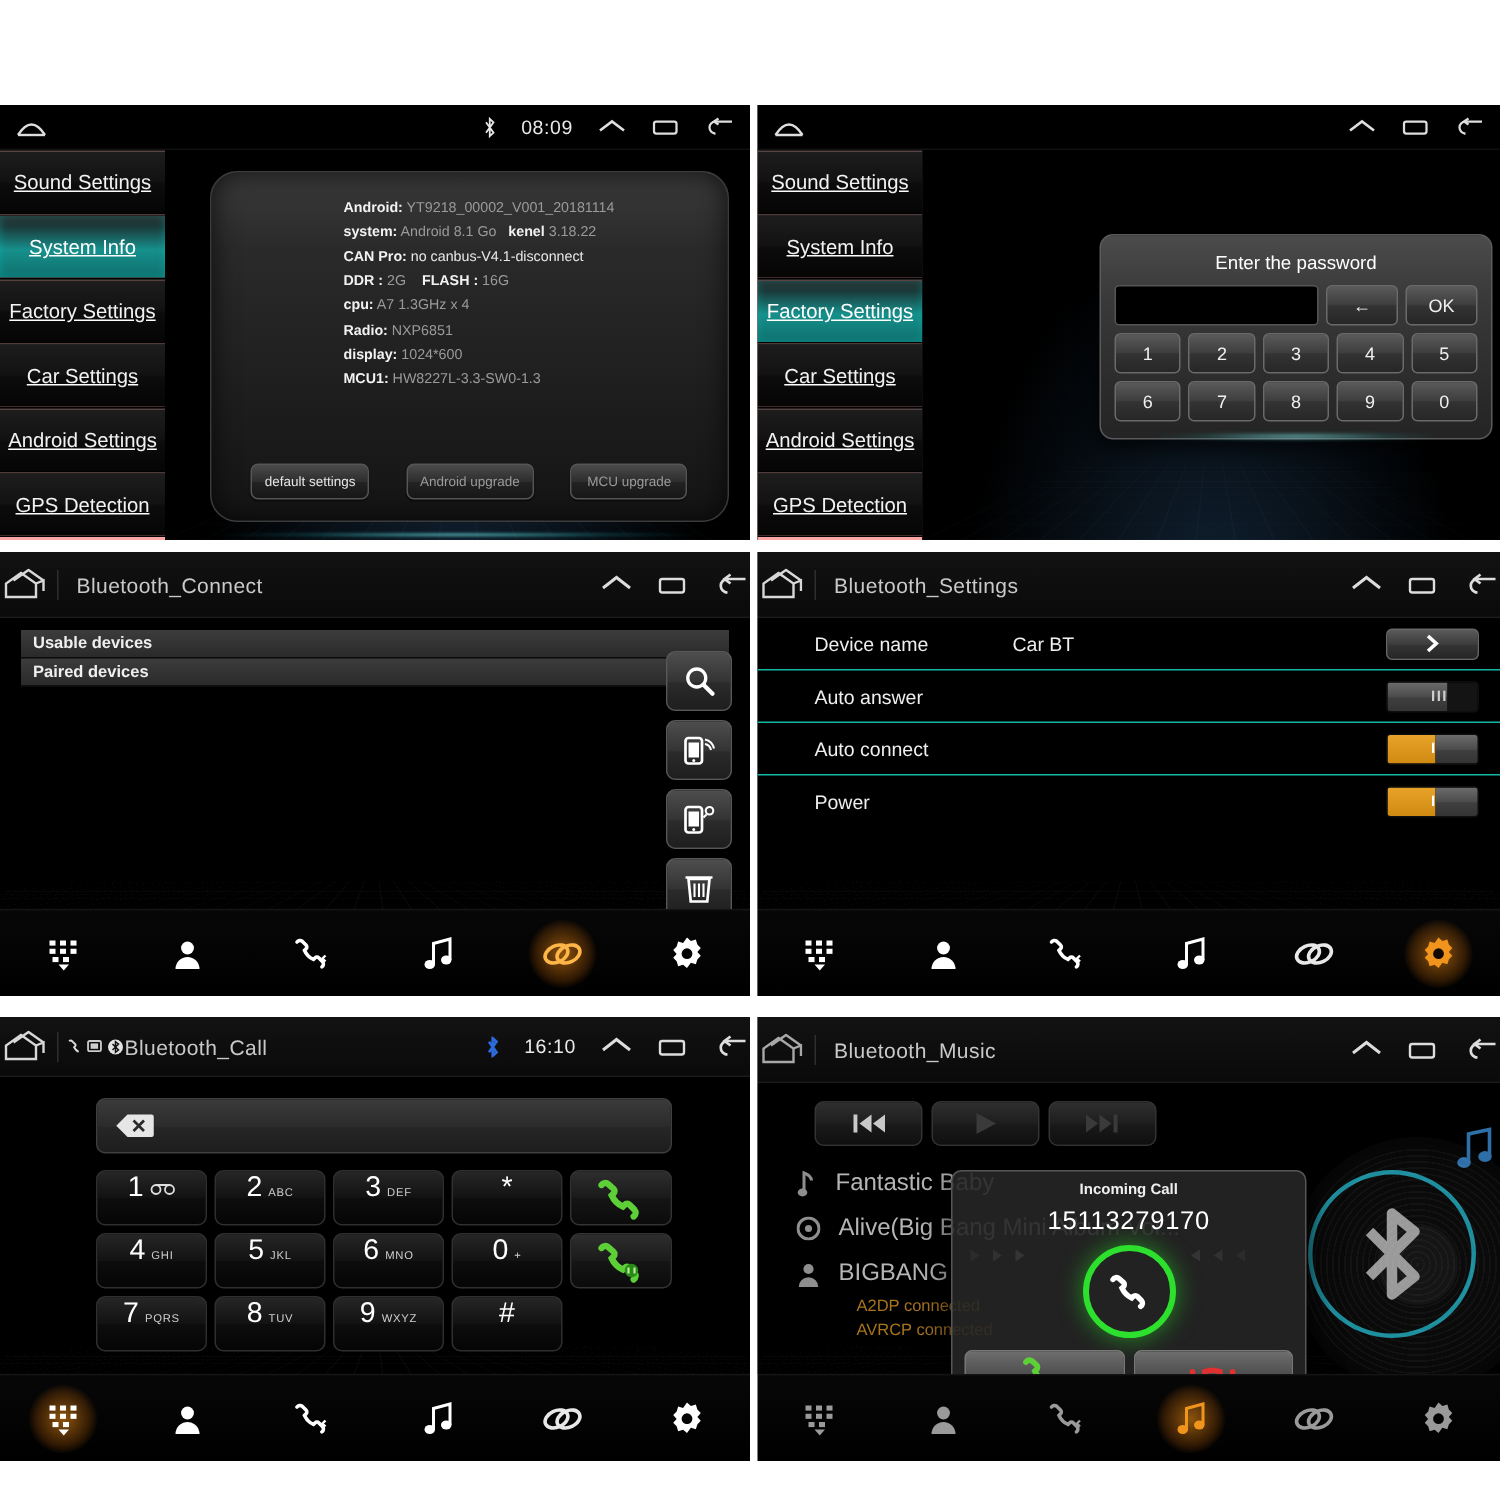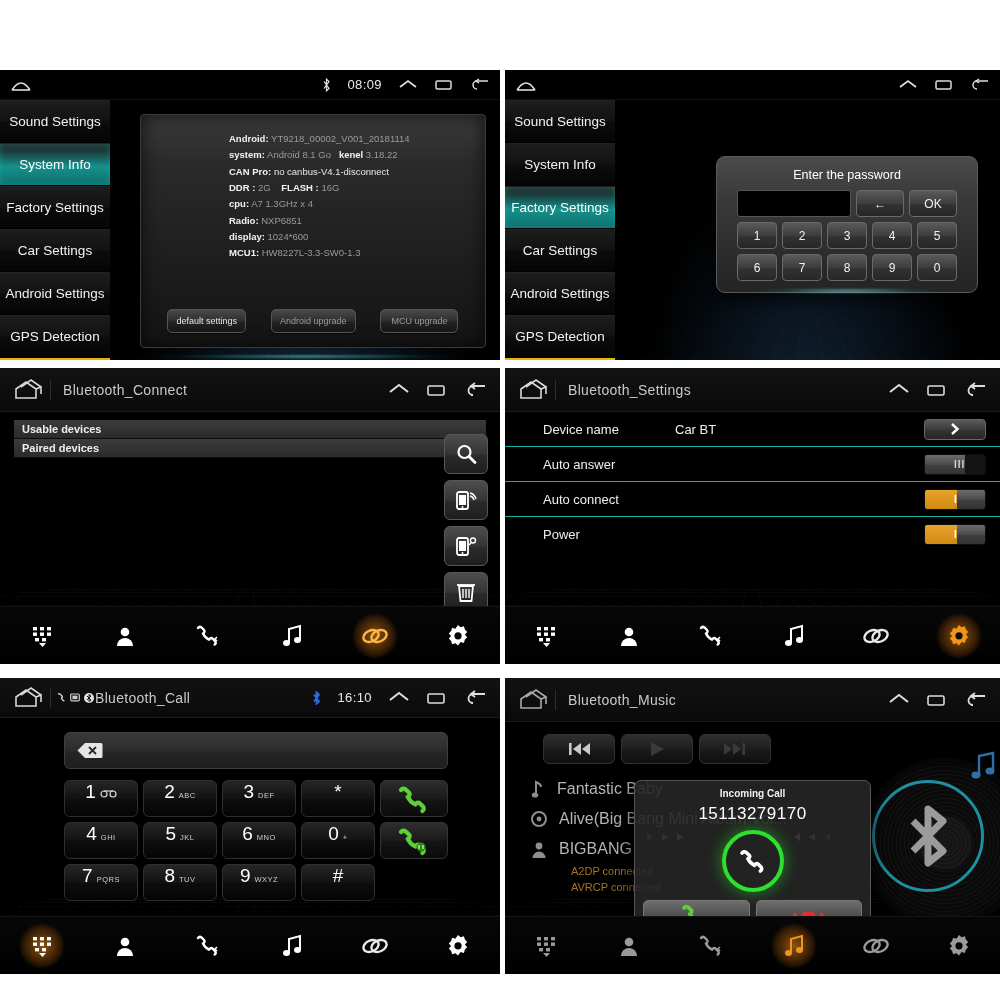--- a/index.html
+++ b/index.html
@@ -22,21 +22,21 @@
   .sb-time{ font-size:13px; color:#e9e9e9; letter-spacing:.4px; }
   .sb-title{ font-size:14px; color:#c9c9c9; margin-left:12px; letter-spacing:.3px; }
   .divider-v{ width:1px; height:20px; background:#2e2e2e; margin-left:8px; }
 
   svg{ display:block; }
   .ico{ display:inline-flex; align-items:center; justify-content:center; }
 
   
   .settings-body{ position:absolute; left:0; top:30px; right:0; bottom:0; display:flex;
      background:#050505; }
-  .side{ width:110px; flex:0 0 110px; background:#eab308; }
+  .side{ width:110px; flex:0 0 110px; background:#fca5a5;text-decoration:underline; }
   .side-item{
     height:43px; display:flex; align-items:center; justify-content:center;
     font-size:13.5px; color:#f2f2f2;
     background:linear-gradient(to bottom,#1d1d1d 0%,#121212 48%,#0c0c0c 52%,#050505 100%);
     border-bottom:1px solid #000; border-top:1px solid #232323;
   }
   .side-item.sel{
     background:linear-gradient(to bottom,#2b2b2b 0%,#1b3b3b 18%,#16908c 55%,#0f6f6c 100%);
     color:#fff; box-shadow:0 0 6px rgba(0,200,200,.35) inset;
   }
@@ -44,21 +44,21 @@
       radial-gradient(ellipse at 50% 120%, #123 0%, #000 60%),
       #000; overflow:hidden; }
   .persp{ position:absolute; left:0; right:0; bottom:0; height:70%; opacity:.35;
     background:
       repeating-linear-gradient(90deg, rgba(120,160,180,.10) 0 1px, transparent 1px 26px),
       repeating-linear-gradient(0deg, rgba(120,160,180,.06) 0 1px, transparent 1px 18px);
     transform: perspective(120px) rotateX(52deg); transform-origin: 50% 100%;
   }
   .info-card{
     position:absolute; left:30px; top:14px; right:14px; bottom:12px;
-    border-radius:4px;
+    border-radius:18px;
     background:linear-gradient(to bottom,#3a3a3a 0%, #2a2a2a 22%, #1c1c1c 70%, #141414 100%);
     border:1px solid #3b3b3b; box-shadow:0 0 18px rgba(0,0,0,.7) inset;
     padding:18px 0 0 0;
   }
   .info-line{ font-size:9.5px; margin:0 0 3.5px 88px; color:#9a9a9a; line-height:1.35; }
   .info-line b{ color:#f2f2f2; font-weight:700; }
   .btnrow{ position:absolute; left:0; right:0; bottom:14px; display:flex; justify-content:space-around; padding:0 14px; }
   .gbtn{
     min-width:78px; height:24px; border-radius:5px; display:flex; align-items:center; justify-content:center;
     font-size:9px; color:#e6e6e6;
@@ -66,22 +66,22 @@
     border:1px solid #555; box-shadow:0 1px 1px rgba(0,0,0,.6);
     padding:0 8px; white-space:nowrap;
   }
   .gbtn.dim{ color:#9b9b9b; }
   .glowline{ position:absolute; left:8%; right:8%; bottom:2px; height:3px;
     background:radial-gradient(ellipse at 50% 50%, #7fe8e8 0%, rgba(30,200,200,.25) 45%, transparent 72%);
     filter:blur(1px); }
 
   
   .pw-dialog{
-    position:absolute; left:101px; top:56px; width:262px;
-    border-radius:9px; padding:8px 20px 11px;
+    position:absolute; left:118px; top:56px; width:262px;
+    border-radius:9px; padding:8px 9px 11px;
     background:linear-gradient(to bottom,#4b4b4b 0%,#3a3a3a 30%,#2b2b2b 75%,#242424 100%);
     border:1px solid #5b5b5b; box-shadow:0 4px 14px rgba(0,0,0,.8);
   }
   .pw-title{ text-align:center; font-size:12.5px; color:#fff; margin:3px 0 8px; }
   .pw-row1{ display:flex; gap:5px; margin-bottom:5px; }
   .pw-field{ flex:1; height:27px; background:#000; border:1px solid #555; border-radius:3px; }
   .kbtn{
     height:27px; border-radius:4px; display:flex; align-items:center; justify-content:center;
     font-size:12px; color:#f0f0f0;
     background:linear-gradient(to bottom,#5a5a5a,#3d3d3d 50%,#333 51%,#272727);
@@ -90,21 +90,21 @@
   .kbtn.w48{ width:48px; }
   .pw-grid{ display:grid; grid-template-columns:repeat(5,1fr); gap:5px; }
   .pw-glow{ position:absolute; left:14%; right:14%; bottom:-1px; height:4px;
     background:radial-gradient(ellipse at 50% 50%, #8ff0f0 0%, rgba(40,200,200,.2) 50%, transparent 75%);
     filter:blur(1.5px); }
 
   
   .bt-top{
     position:absolute; left:0; top:0; width:100%; height:44px;
     background:linear-gradient(to bottom,#121212,#0a0a0a);
-    display:flex; align-items:center; padding:0 12px; border-bottom:1px solid #1c1c1c;
+    display:flex; align-items:center; padding:0 0; border-bottom:1px solid #1c1c1c;
   }
   .bt-body{ position:absolute; left:0; top:44px; right:0; bottom:58px; overflow:hidden;
     background:#000; }
   .floorgrid{ position:absolute; left:-40%; right:-40%; bottom:-10px; height:150px; opacity:.5;
     background:
       repeating-linear-gradient(90deg, rgba(150,170,190,.13) 0 1px, transparent 1px 24px),
       repeating-linear-gradient(0deg, rgba(150,170,190,.09) 0 1px, transparent 1px 14px);
     transform: perspective(90px) rotateX(62deg); transform-origin:50% 100%;
   }
   .navbar{

